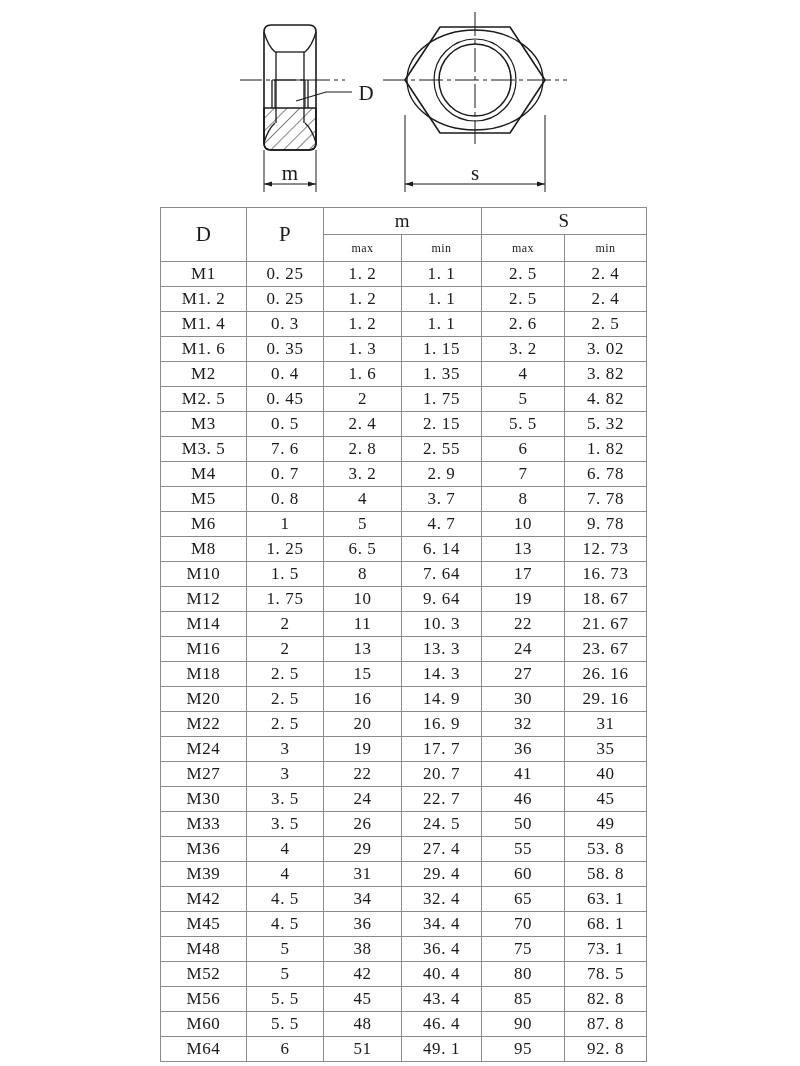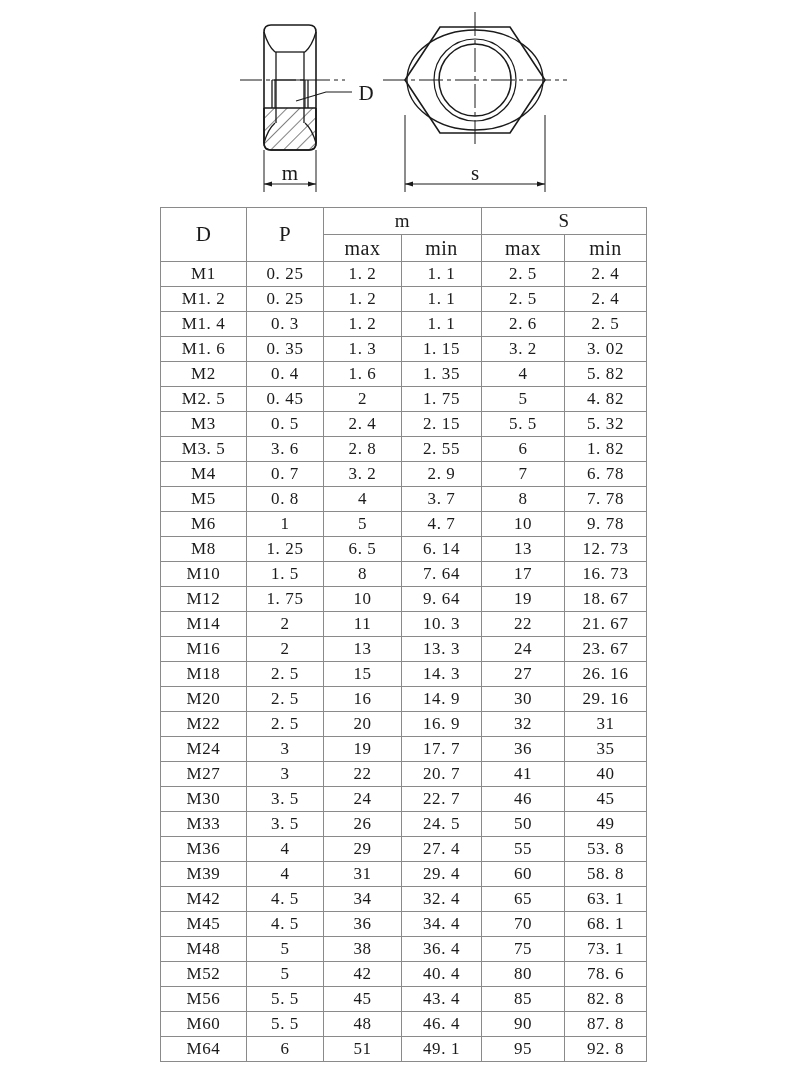--- a/index.html
+++ b/index.html
@@ -60,21 +60,21 @@
   }
   table.spec th.main {
     font-weight: normal;
     font-size: 21px;
     height: 54px;
     letter-spacing: 0.5px;
   }
   table.spec th.sub {
     height: 27px;
     font-weight: normal;
-    font-size: 20px;
+    font-size: 12px;
     letter-spacing: 0.5px;
   }
   table.spec td {
     height: 25px;
     font-size: 17px;
     letter-spacing: 0.6px;
   }
   table.spec td.dcell { letter-spacing: 0.6px; }
 </style>
 </head>
@@ -210,41 +210,41 @@
             <td>1. 15</td>
             <td>3. 2</td>
             <td>3. 02</td>
           </tr>
           <tr>
             <td class="dcell">M2</td>
             <td>0. 4</td>
             <td>1. 6</td>
             <td>1. 35</td>
             <td>4</td>
-            <td>5. 82</td>
+            <td>3. 82</td>
           </tr>
           <tr>
             <td class="dcell">M2. 5</td>
             <td>0. 45</td>
             <td>2</td>
             <td>1. 75</td>
             <td>5</td>
             <td>4. 82</td>
           </tr>
           <tr>
             <td class="dcell">M3</td>
             <td>0. 5</td>
             <td>2. 4</td>
             <td>2. 15</td>
             <td>5. 5</td>
             <td>5. 32</td>
           </tr>
           <tr>
             <td class="dcell">M3. 5</td>
-            <td>3. 6</td>
+            <td>7. 6</td>
             <td>2. 8</td>
             <td>2. 55</td>
             <td>6</td>
             <td>1. 82</td>
           </tr>
           <tr>
             <td class="dcell">M4</td>
             <td>0. 7</td>
             <td>3. 2</td>
             <td>2. 9</td>
@@ -402,21 +402,21 @@
             <td>36. 4</td>
             <td>75</td>
             <td>73. 1</td>
           </tr>
           <tr>
             <td class="dcell">M52</td>
             <td>5</td>
             <td>42</td>
             <td>40. 4</td>
             <td>80</td>
-            <td>78. 6</td>
+            <td>78. 5</td>
           </tr>
           <tr>
             <td class="dcell">M56</td>
             <td>5. 5</td>
             <td>45</td>
             <td>43. 4</td>
             <td>85</td>
             <td>82. 8</td>
           </tr>
           <tr>

